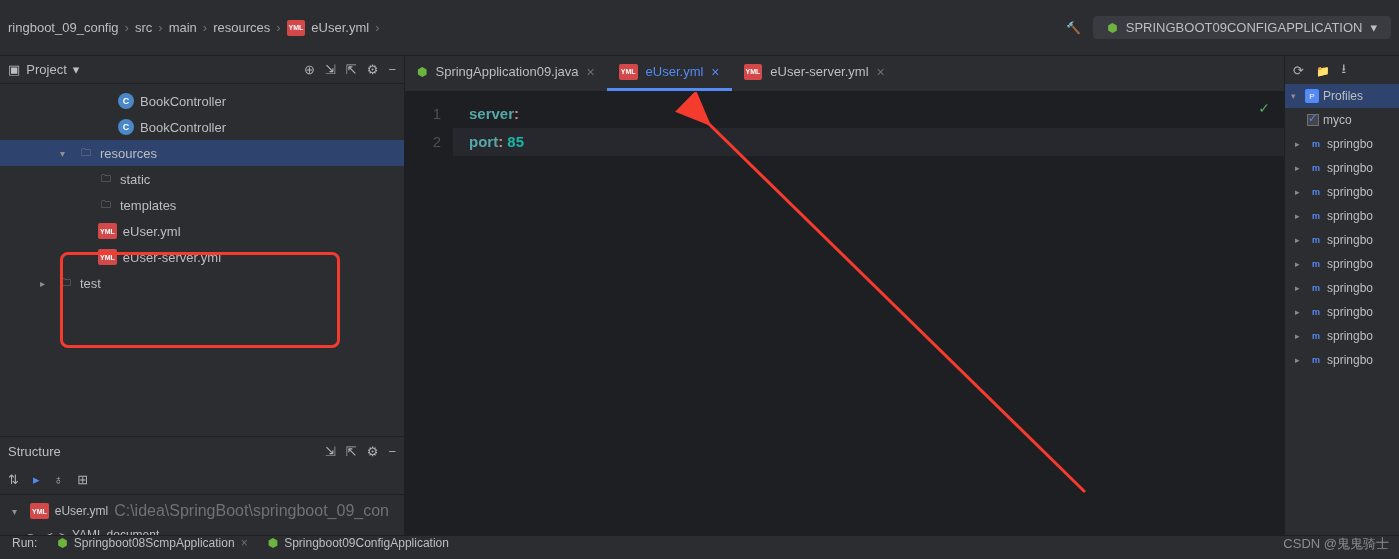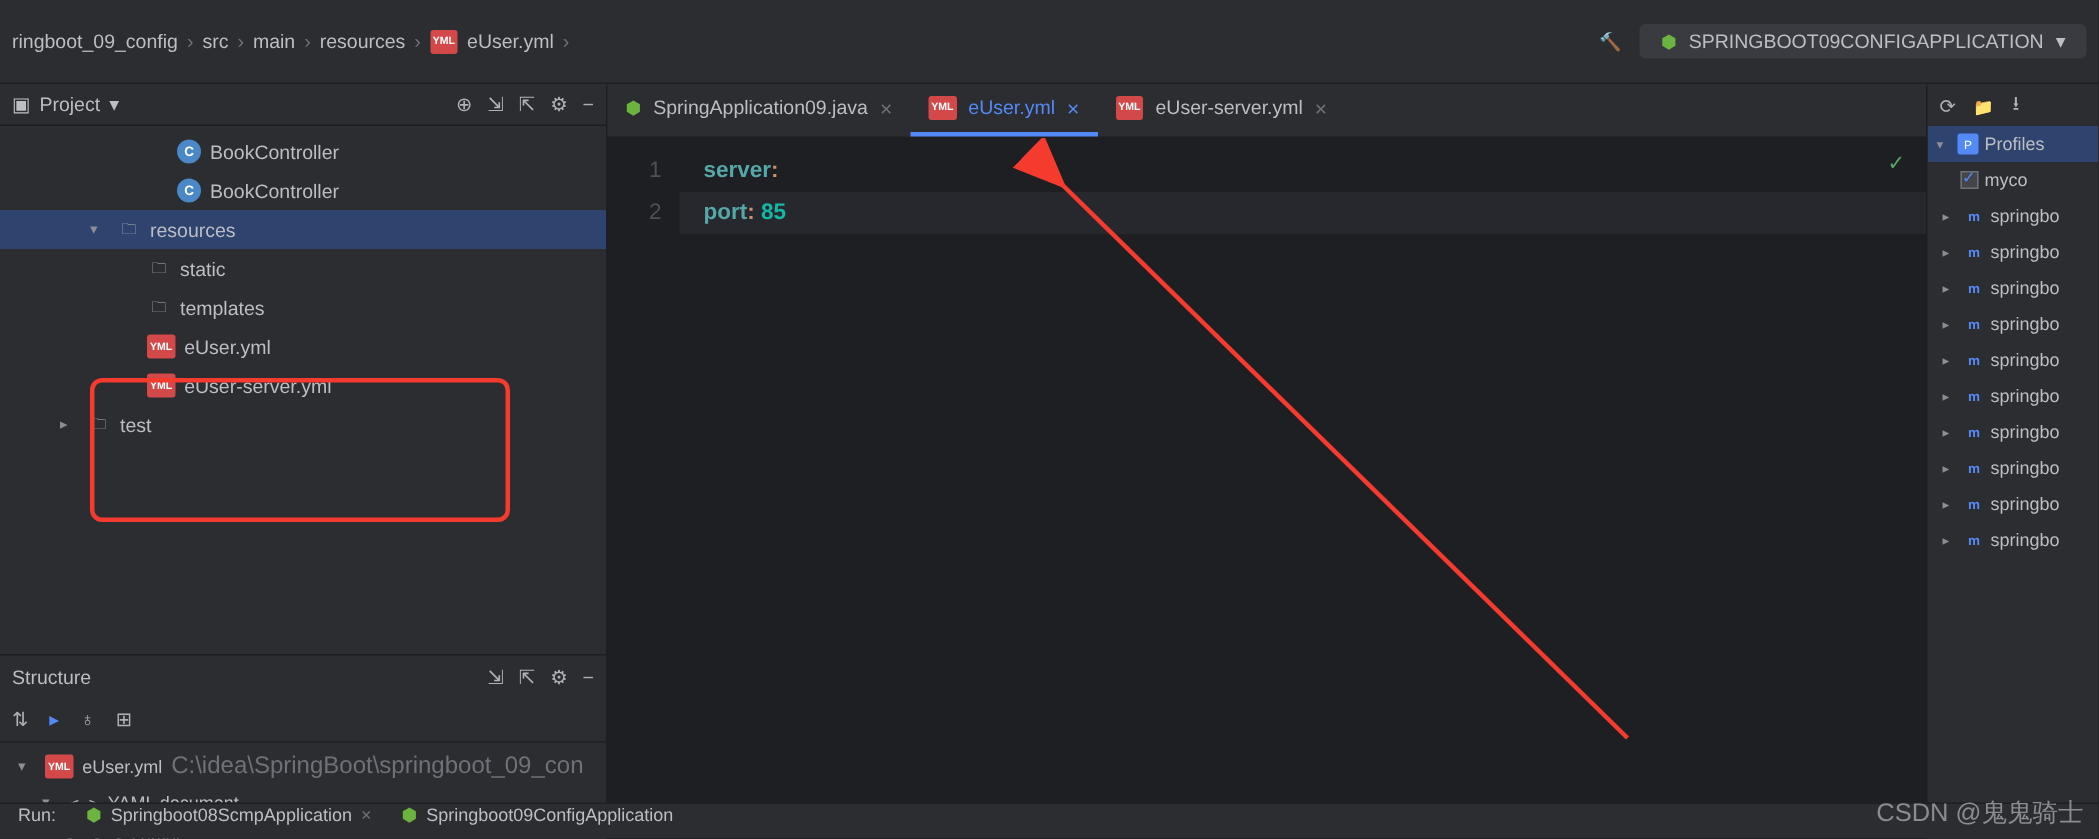--- a/index.html
+++ b/index.html
@@ -85,21 +85,21 @@
     .icon-m { color: #548af7; font-weight: bold; }
     
     
     .bottom-bar { position: absolute; bottom: 0; left: 0; right: 0; height: 24px; background: #2b2d30; border-top: 1px solid #1e1f22; display: flex; align-items: flex-start; padding: 0 12px; gap: 20px; font-size: 12px; color: #bcbec4; }
     .bottom-item { display: flex; align-items: center; gap: 6px; }
     
     
     .red-arrow { position: absolute; pointer-events: none; z-index: 100; }
     
     
-    .watermark { position: absolute; bottom: 6px; right: 10px; color: #8a8c92; font-size: 17px; z-index: 200; text-align: center; }
+    .watermark { position: absolute; bottom: 6px; right: 10px; color: #8a8c92; font-size: 13px; z-index: 200; text-align: center; }
     
     
     .i-gear::before { content: "⚙"; }
     .i-minus::before { content: "−"; }
     .i-target::before { content: "⊕"; }
     .i-expand::before { content: "⇲"; }
     .i-collapse::before { content: "⇱"; }
     .i-hammer::before { content: "🔨"; font-size: 12px; }
     .i-chevdown::before { content: "▾"; }
     .i-refresh::before { content: "⟳"; }

